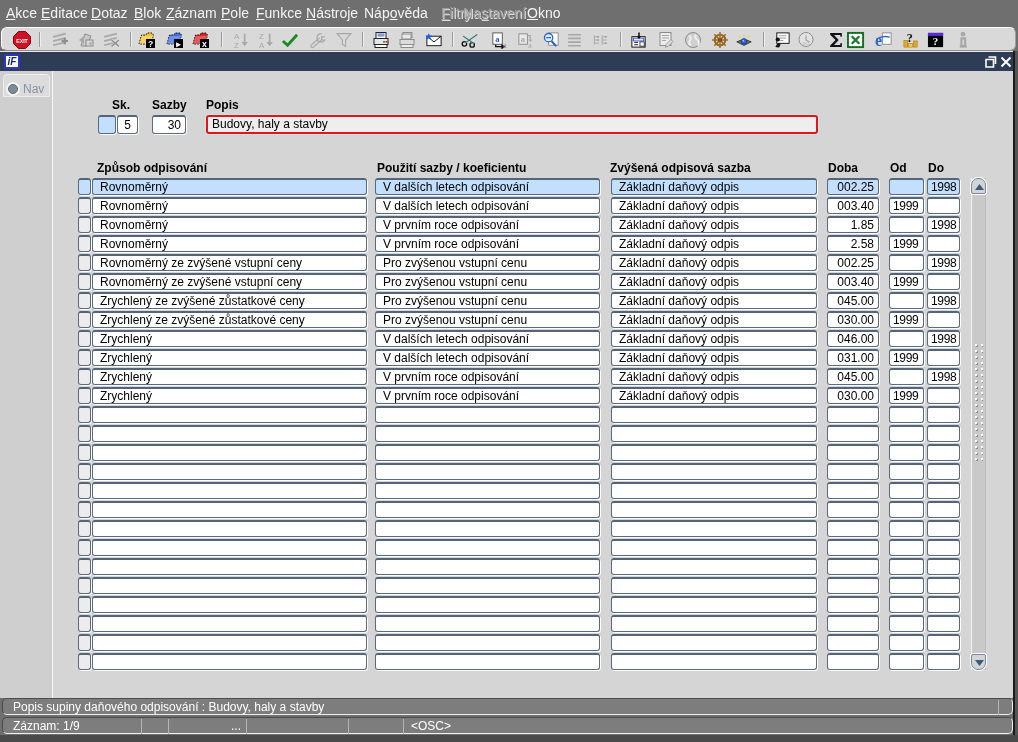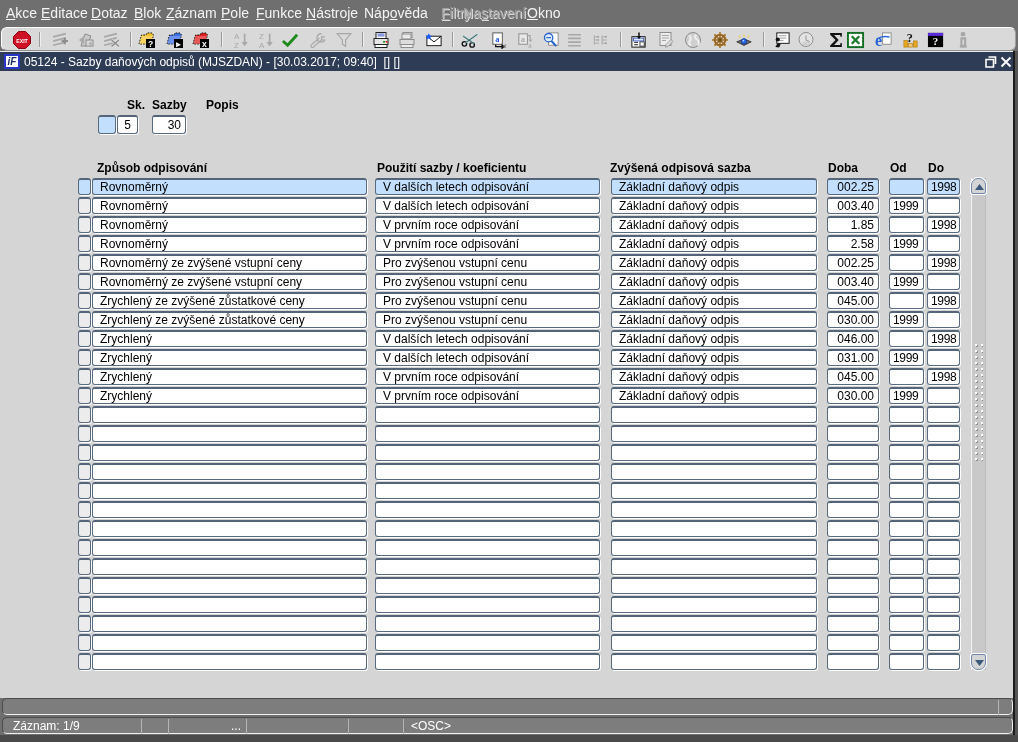--- a/index.html
+++ b/index.html
@@ -241,37 +241,43 @@
     </svg>
     <svg class="ic" style="left:952px;top:3px" width="16" height="17" viewBox="0 0 16 17">
       <circle cx="8" cy="3" r="2.2" fill="#a8a8a8"></circle>
       <path d="M5.5 7 h4.5 v7 h-4.5 M6.5 7 v7" stroke="#a8a8a8" stroke-width="2" fill="none"></path>
       <rect x="5" y="13.5" width="6.5" height="2.2" fill="#a8a8a8"></rect>
     </svg>
   </div>
 
 <div id="titlebar">
  <div id="ifico">iF</div>
- <div class="txt">05124 - Sazby daňových odpisů (MJSZDAN) - [30.03.2017; 09:40]&nbsp; [] []</div>
  <svg class="abs" style="left:985px;top:4px" width="12" height="12" viewBox="0 0 12 12">
       <path d="M3.5 1h7v7M1 3.5h7.5v7.5H1z" fill="none" stroke="#fff" stroke-width="1.6"></path>
     </svg>
  <svg class="abs" style="left:1000px;top:4px" width="12" height="12" viewBox="0 0 12 12">
       <path d="M1.5 1.5 L10.5 10.5 M10.5 1.5 L1.5 10.5" stroke="#fff" stroke-width="1.9"></path>
     </svg>
 </div>
 
 <div id="main">
-
- <div class="lbl" style="left:127px;top:27px">Sk.</div>
+ <div id="navpanel">
+  <div id="navtab">
+        <div class="r"></div>
+        <div class="t">Nav</div>
+      </div>
+ </div>
+
+ <div class="lbl" style="left:112px;top:27px">Sk.</div>
  <div class="lbl" style="left:152px;top:27px">Sazby</div>
  <div class="lbl" style="left:206px;top:27px">Popis</div>
  <div class="ff" style="left:98px;top:44px;width:18px;background:#c2dffd"></div>
  <div class="ff" style="left:117px;top:44px;width:21px;text-align:center;padding:0 2px">5</div>
  <div class="ff" style="left:152px;top:44px;width:34px;text-align:right">30</div>
+ <div class="ff" style="left:206px;top:44px;width:612px;background:#eeeeee;border:2px solid #e01812;box-shadow:0 0 0 1px #cfe3ef;line-height:15px">Budovy, haly a stavby</div>
 
  <div class="lbl" style="left:97px;top:90px">Způsob odpisování</div>
  <div class="lbl" style="left:377px;top:90px">Použití sazby / koeficientu</div>
  <div class="lbl" style="left:610px;top:90px">Zvýšená odpisová sazba</div>
  <div class="lbl" style="left:828px;top:90px">Doba</div>
  <div class="lbl" style="left:890px;top:90px">Od</div>
  <div class="lbl" style="left:928px;top:90px">Do</div>
 
 <div class="sels" style="left:78px;top:107px;width:13px"></div>
     <div class="fs" style="left:92px;top:107px;width:275px">Rovnoměrný</div>
@@ -466,20 +472,21 @@
   <div id="sdots"></div>
   <div class="sbtn" style="top:476px;border-radius:2px 2px 7px 7px">
         <svg width="11" height="8" viewBox="0 0 11 8">
           <path d="M5.5 7 L10 1 L1 1 z" fill="#3c5a7c"></path>
         </svg>
       </div>
  </div>
 </div>
 
 <div class="sbar" style="top:698px">
+    <span style="position:absolute;left:10px;top:1px">Popis supiny daňového odpisování : Budovy, haly a stavby</span>
     <div class="sdiv" style="left:995px"></div>
   </div>
 <div class="sbar" style="top:717px">
  <span style="position:absolute;left:10px;top:1px">Záznam: 1/9</span>
  <span style="position:absolute;left:205px;top:1px;width:33px;text-align:right">...</span>
  <span style="position:absolute;left:408px;top:1px">&lt;OSC&gt;</span>
  <div class="sdiv" style="left:138px"></div>
  <div class="sdiv" style="left:165px"></div>
  <div class="sdiv" style="left:243px"></div>
  <div class="sdiv" style="left:345px"></div>

